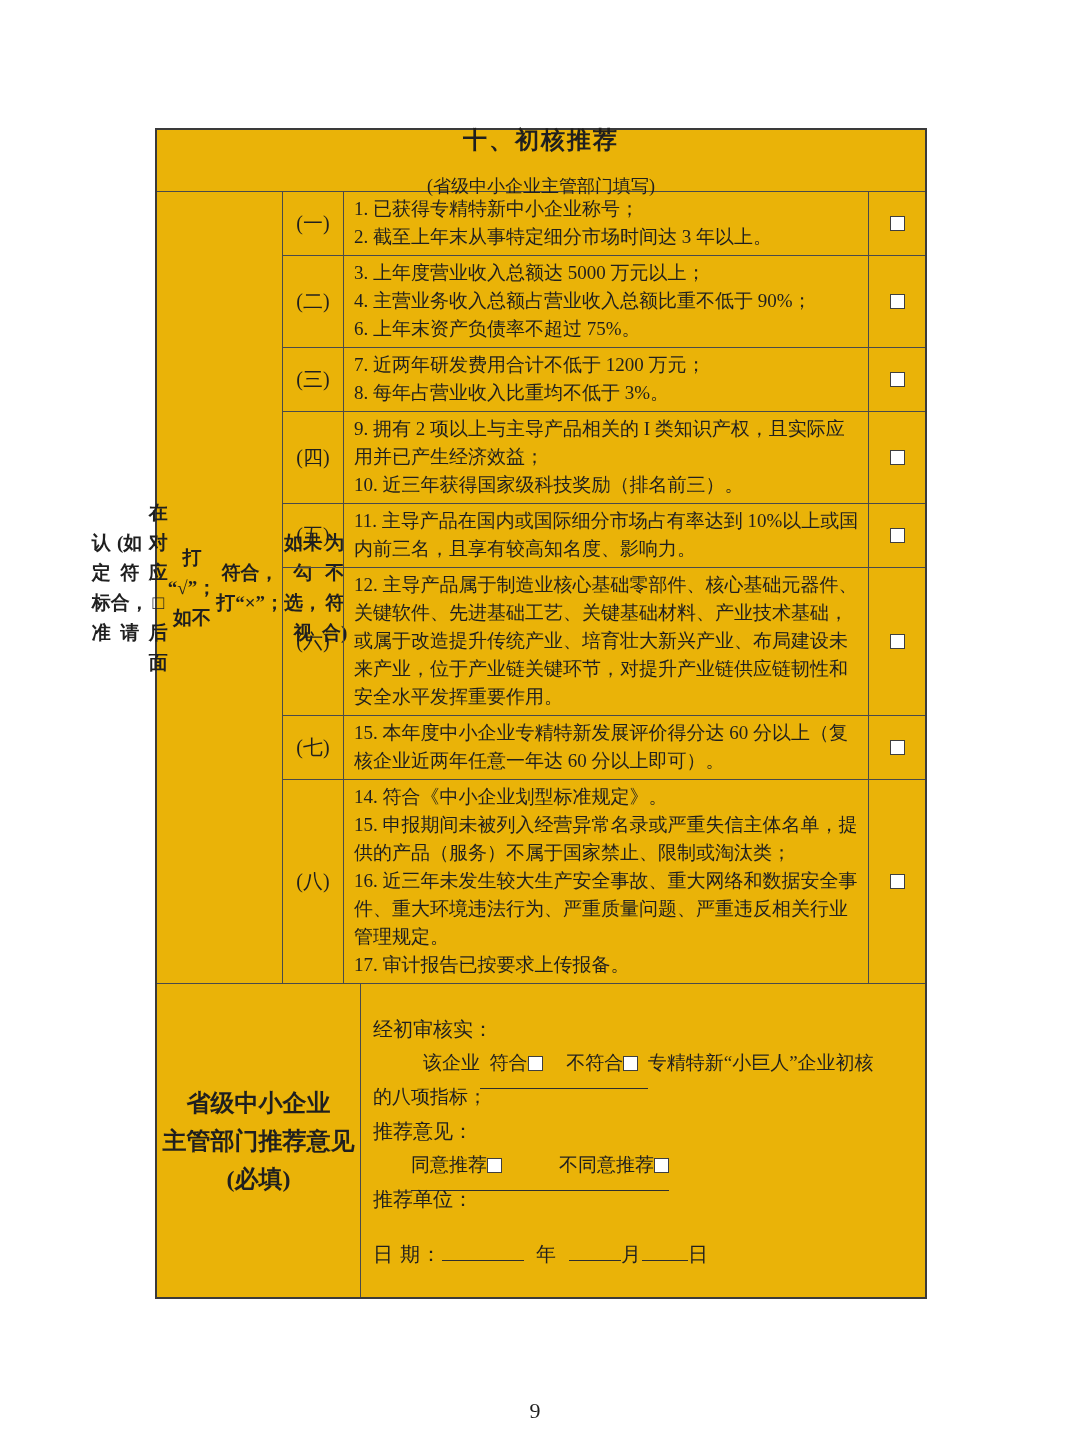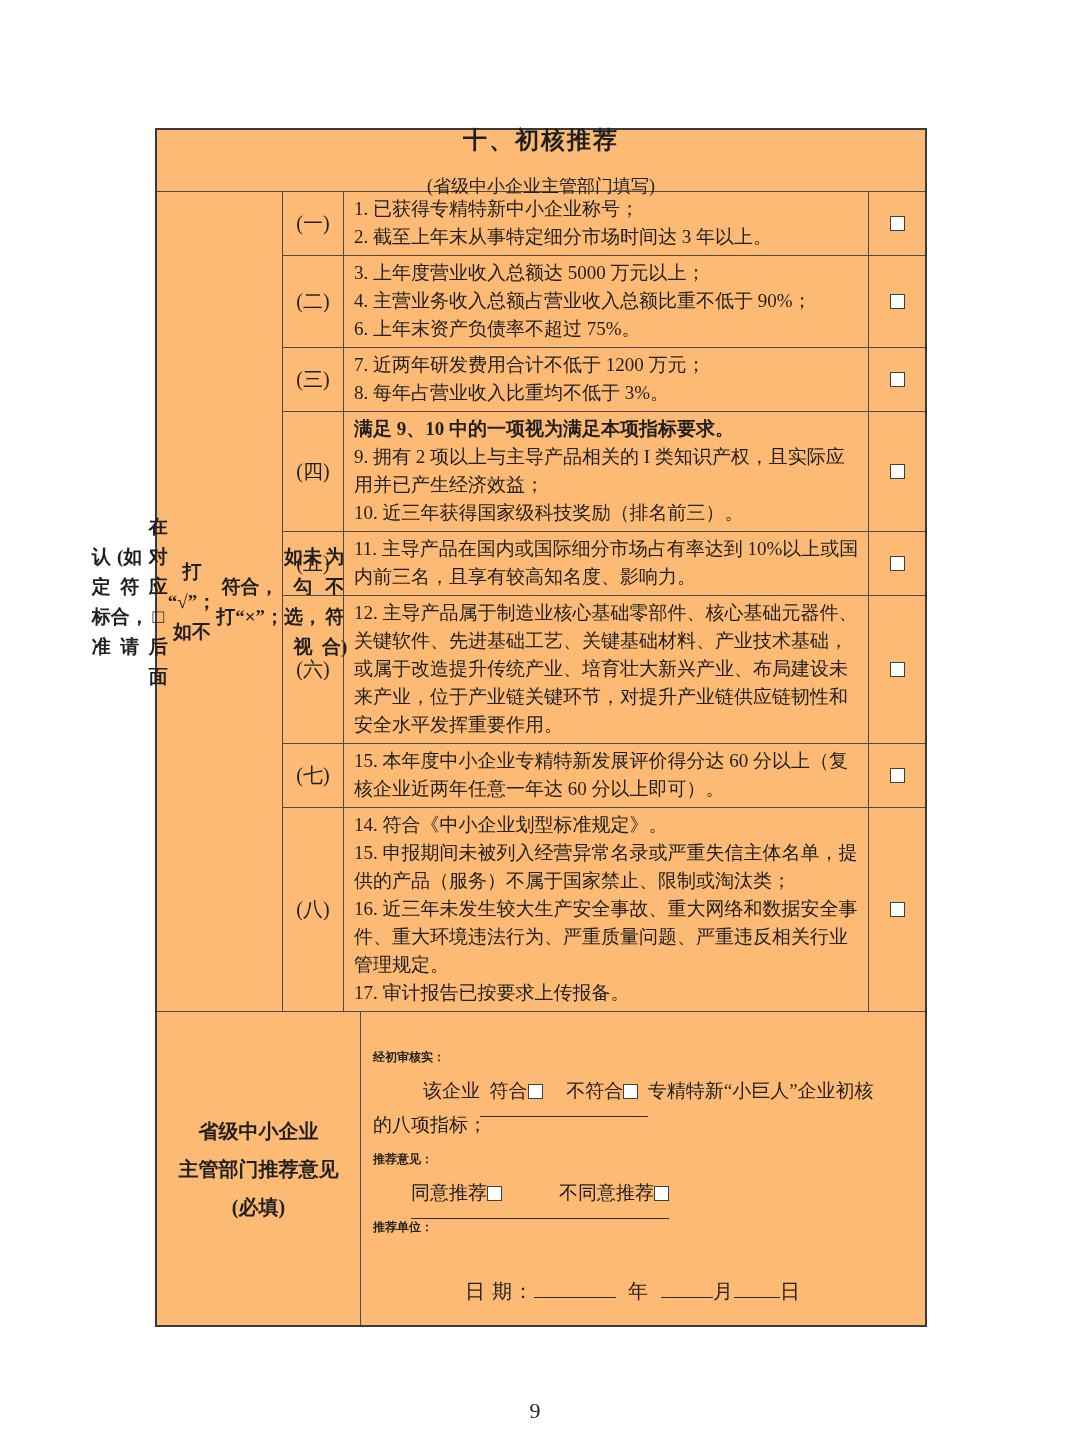--- a/index.html
+++ b/index.html
@@ -1,21 +1,21 @@
 <!DOCTYPE html>
 <html><head>
 <meta charset="utf-8">
 <style>
   * { margin:0; padding:0; box-sizing:border-box; }
   html,body { width:1070px; height:1442px; background:#ffffff; color:#1f1f1f;
     font-family:"Liberation Serif","DejaVu Serif",serif; }
   .page { position:relative; width:1070px; height:1442px; background:#fff; overflow:hidden; }
 
   .form-table { position:absolute; left:155px; top:128px; width:772px;
-    border:2px solid #3a3a3a; background:#fdba74; }
+    border:2px solid #3a3a3a; background:#eab308; }
 
   
   .title-row { height:62px; border-bottom:1px solid #4a4a4a; display:flex;
     flex-direction:column; align-items:center; justify-content:center; }
   .title-main { font-size:24px; font-weight:bold; letter-spacing:2px; }
   .title-sub { font-size:18px; margin-top:18px; }
 
   
   .main { display:flex; border-bottom:1px solid #4a4a4a; }
   .left-label { width:126px; border-right:1px solid #4a4a4a; display:flex;
@@ -32,31 +32,31 @@
   .cell.content p.note { font-weight:bold; }
   .cell.check { width:56px; display:flex; align-items:center; justify-content:center; }
 
   .checkbox { display:inline-block; width:15px; height:15px;
     border:1px solid #3f3f3f; background:#fff; vertical-align:-2px; }
 
   
   .bottom { display:flex; height:313px; }
   .bottom-label { width:204px; border-right:1px solid #4a4a4a; display:flex;
     flex-direction:column; align-items:center; justify-content:center;
-    font-weight:bold; font-size:20px; line-height:38px; text-align:center; }
+    font-weight:bold; font-size:24px; line-height:38px; text-align:center; }
   .bottom-content { flex:1; padding:28px 14px 0 12px; font-size:19px; }
   .f-line { line-height:34px; }
-  .f-line.bold { font-weight:bold; font-size:12px; }
+  .f-line.bold { font-weight:normal; font-size:20px; }
   .indent2 { padding-left:50px; }
   .indent1 { padding-left:38px; }
   .uline { border-bottom:1px solid #2e2e2e; padding-bottom:15px;text-align:right; }
   .blank { display:inline-block; border-bottom:1px solid #2e2e2e; height:1.05em;
     vertical-align:baseline; }
   .blank.w1 { width:82px; } .blank.w2 { width:52px; } .blank.w3 { width:46px; }
-  .date-line { margin-top:33px; text-align:center; padding-right:18px;
+  .date-line { margin-top:24px; text-align:left; padding-right:18px;
     font-size:20px; letter-spacing:1px; }
 
   .page-number { position:absolute; left:0; right:0; top:1398px; text-align:center;
     font-size:22px; }
 </style>
 </head>
 <body>
 
 <div class="page">
   <div class="form-table">
@@ -104,21 +104,20 @@
               <p>7. 近两年研发费用合计不低于 1200 万元；</p>
               <p>8. 每年占营业收入比重均不低于 3%。</p>
             </div>
             <div class="cell check">
               <span class="checkbox"></span>
             </div>
           </div>
           <div class="row">
             <div class="cell num">(四)</div>
             <div class="cell content">
-              <p class="note">满足 9、10 中的一项视为满足本项指标要求。</p>
               <p>9. 拥有 2 项以上与主导产品相关的 I 类知识产权，且实际应用并已产生经济效益；</p>
               <p>10. 近三年获得国家级科技奖励（排名前三）。</p>
             </div>
             <div class="cell check">
               <span class="checkbox"></span>
             </div>
           </div>
           <div class="row">
             <div class="cell num">(五)</div>
             <div class="cell content">

